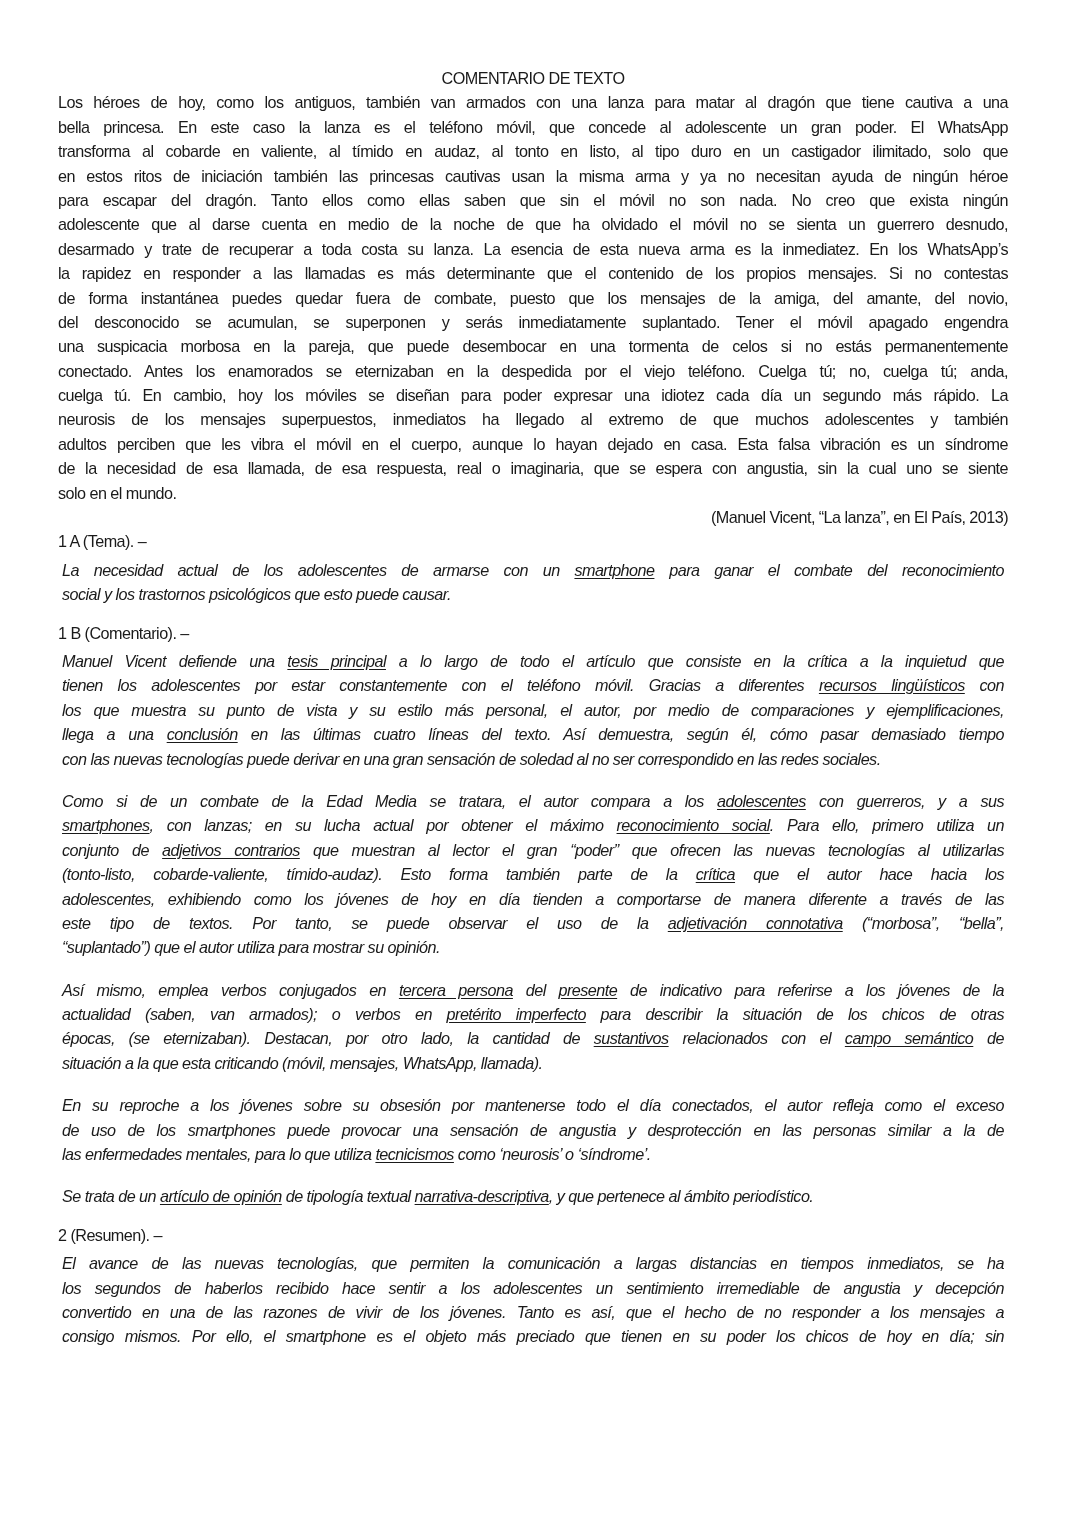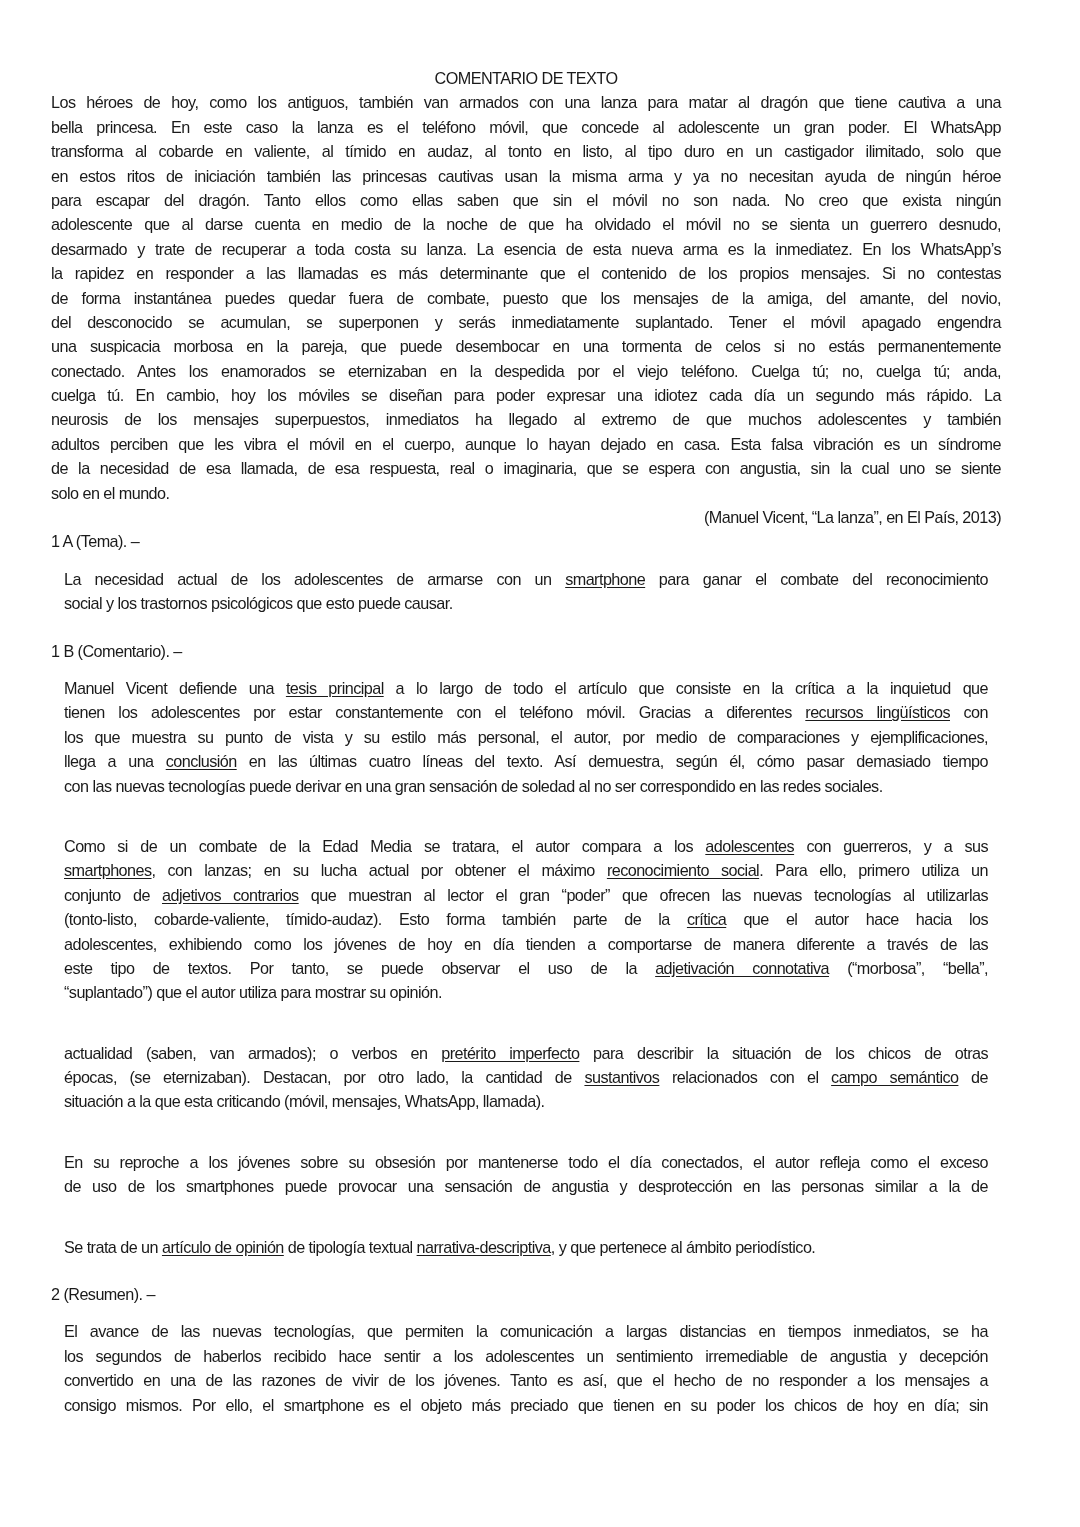--- a/index.html
+++ b/index.html
@@ -1,32 +1,32 @@
 <!DOCTYPE html>
 <html><head>
 <meta charset="utf-8">
 <style>
   html, body { margin: 0; padding: 0; background: #ffffff; }
   body { width: 1080px; height: 1527px; position: relative; overflow: hidden; }
   .page {
-    position: absolute; left: 51px; top: 66px; width: 950px;
+    position: absolute; left: 58px; top: 66px; width: 950px;
     font-family: "Liberation Sans", sans-serif;
     font-size: 16.2px; color: #1a1a1a;
     letter-spacing: -0.55px; word-spacing: 0px;
   }
   .title { text-align: center; height: 24.4px; line-height: 24.4px; }
   .line {
     display: block; height: 24.4px; line-height: 24.4px;
     text-align: justify; text-align-last: justify; white-space: nowrap; overflow: visible;
   }
   .line.last { text-align-last: left; }
   .line.right { text-align: left; text-align-last: right; }
   .gap { height: 10px; }
   .u { text-decoration: underline; text-underline-offset: 2px; }
-  .para { margin: 13px; }
+  .para { margin: 4px; font-style: italic; }
 </style>
 </head>
 <body>
 
 <div class="page">
   <div class="title">COMENTARIO DE TEXTO</div>
   <div id="source-text">
       <div class="line"><span>Los héroes de hoy, como los antiguos, también van armados con una lanza para matar al dragón que tiene cautiva a una</span></div>
       <div class="line"><span>bella princesa. En este caso la lanza es el teléfono móvil, que concede al adolescente un gran poder. El WhatsApp</span></div>
       <div class="line"><span>transforma al cobarde en valiente, al tímido en audaz, al tonto en listo, al tipo duro en un castigador ilimitado, solo que</span></div>
@@ -69,28 +69,30 @@
           <div class="line"><span>Como si de un combate de la Edad Media se tratara, el autor compara a los </span><span class="u">adolescentes</span><span> con guerreros, y a sus</span></div>
           <div class="line"><span class="u">smartphones</span><span>, con lanzas; en su lucha actual por obtener el máximo </span><span class="u">reconocimiento social</span><span>. Para ello, primero utiliza un</span></div>
           <div class="line"><span>conjunto de </span><span class="u">adjetivos contrarios</span><span> que muestran al lector el gran “poder” que ofrecen las nuevas tecnologías al utilizarlas</span></div>
           <div class="line"><span>(tonto-listo, cobarde-valiente, tímido-audaz). Esto forma también parte de la </span><span class="u">crítica</span><span> que el autor hace hacia los</span></div>
           <div class="line"><span>adolescentes, exhibiendo como los jóvenes de hoy en día tienden a comportarse de manera diferente a través de las</span></div>
           <div class="line"><span>este tipo de textos.  Por tanto, se puede observar el uso de la </span><span class="u">adjetivación connotativa</span><span> (“morbosa”, “bella”,</span></div>
           <div class="line last"><span>“suplantado”) que el autor utiliza para mostrar su opinión.</span></div>
         </div>
         <div class="gap"></div>
         <div class="para">
+          <div class="line"><span>Así mismo, emplea verbos conjugados en </span><span class="u">tercera persona</span><span> del </span><span class="u">presente</span><span> de indicativo para referirse a los jóvenes de la</span></div>
           <div class="line"><span>actualidad (saben, van armados); o verbos en </span><span class="u">pretérito imperfecto</span><span> para describir la situación de los chicos de otras</span></div>
           <div class="line"><span>épocas, (se eternizaban). Destacan, por otro lado, la cantidad de </span><span class="u">sustantivos</span><span> relacionados con el </span><span class="u">campo semántico</span><span> de</span></div>
           <div class="line last"><span>situación a la que esta criticando (móvil, mensajes, WhatsApp, llamada).</span></div>
         </div>
         <div class="gap"></div>
         <div class="para">
           <div class="line"><span>En su reproche a los jóvenes sobre su obsesión por mantenerse todo el día conectados, el autor refleja como el exceso</span></div>
           <div class="line"><span>de uso de los smartphones puede provocar una sensación de angustia y desprotección en las personas similar a la de</span></div>
+          <div class="line last"><span>las enfermedades mentales, para lo que utiliza </span><span class="u">tecnicismos</span><span> como ‘neurosis’ o ‘síndrome’.</span></div>
         </div>
       </div>
       <div>
         <div class="gap"></div>
         <div class="para">
           <div class="line last"><span>Se trata de un </span><span class="u">artículo de opinión</span><span> de tipología textual </span><span class="u">narrativa-descriptiva</span><span>, y que pertenece al ámbito periodístico.</span></div>
         </div>
       </div>
       <div>
         <div class="gap"></div>

